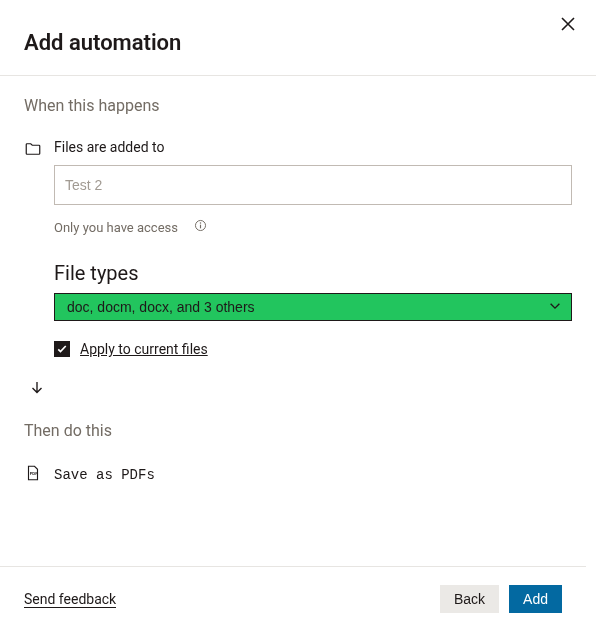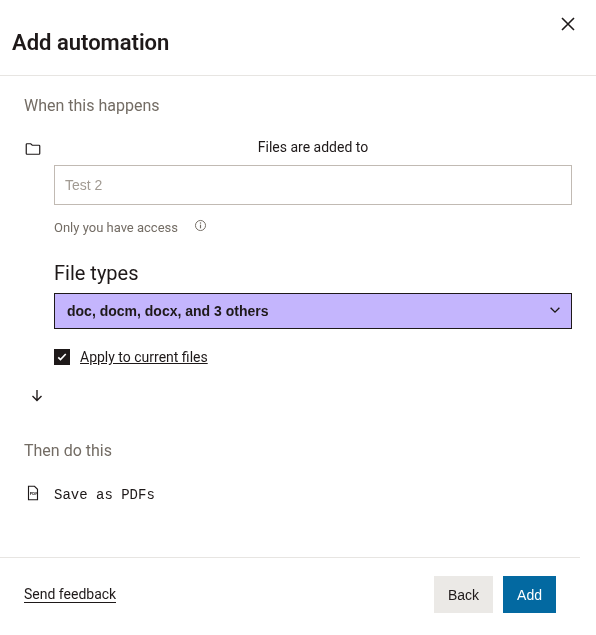--- a/index.html
+++ b/index.html
@@ -9,21 +9,21 @@
     }
     body {
       font-family: -apple-system, BlinkMacSystemFont, "Segoe UI", Roboto, Helvetica, Arial, sans-serif;
       background: #fff;
       width: 596px;
       height: 635px;
       position: relative;
       color: #1e1919;
     }
     .header {
-      padding: 16px 24px 20px 12px;
+      padding: 16px 24px 20px 24px;
       position: relative;
       border-bottom: 1px solid #e7e5e2;
     }
     .close-btn {
       position: absolute;
       top: 8px;
       right: 12px;
       width: 32px;
       height: 32px;
       border: none;
@@ -57,21 +57,20 @@
       flex-shrink: 0;
       margin-top: 1px;
     }
     .trigger-body {
       flex: 1;
     }
     .trigger-label {
       font-size: 14px;
       color: #1e1919;
       margin-bottom: 10px;
-      text-align: center;
     }
     .folder-input {
       width: 100%;
       height: 40px;
       border: 1px solid #c1bab3;
       padding: 0 10px;
       font-size: 14px;
       color: #1e1919;
       background: #fff;
     }
@@ -91,27 +90,27 @@
       color: #1e1919;
       margin-top: 26px;
       margin-bottom: 8px;
     }
     .select-wrap {
       position: relative;
       width: 100%;
     }
     .select-btn {
       width: 100%;
-      height: 36px;
+      height: 28px;
       border: 1px solid #1e1919;
-      background: #c4b5fd;
+      background: #22c55e;
       text-align: left;
       padding: 0 36px 0 12px;
       font-size: 14px;
-      font-weight: 700;
+      font-weight: 400;
       color: #1e1919;
       cursor: pointer;
       position: relative;
     }
     .select-chevron {
       position: absolute;
       right: 10px;
       top: 50%;
       transform: translateY(-50%);
       pointer-events: none;
@@ -135,57 +134,57 @@
     .checkbox-label {
       font-size: 14px;
       color: #1e1919;
       text-decoration: underline;
     }
     .arrow-down {
       margin-top: 22px;
       margin-left: 4px;
     }
     .action-section {
-      margin-top: 32px;
+      margin-top: 20px;
     }
     .action-row {
       display: flex;
       align-items: center;
       gap: 12px;
       margin-top: 24px;
     }
     .action-label {
       font-size: 14px;
       color: #1e1919;
       font-family: Liberation Mono, monospace;
     }
     .footer {
       position: absolute;
       bottom: 0;
       left: 0;
-      right: 16px;
+      right: 10px;
       border-top: 1px solid #e7e5e2;
       padding: 18px 24px 22px 24px;
       display: flex;
       align-items: center;
       justify-content: space-between;
     }
     .feedback-link {
       font-size: 14px;
       color: #1e1919;
       text-decoration: none;
       border-bottom: 1px solid #1e1919;
       cursor: pointer;
     }
     .footer-buttons {
       display: flex;
       gap: 10px;
     }
     .btn {
-      height: 37px;
+      height: 28px;
       padding: 1px 14px;
       border: none;
       font-size: 14px;
       font-weight: 500;
       cursor: pointer;
     }
     .btn-secondary {
       background: #ebe9e6;
       color: #1e1919;
     }

